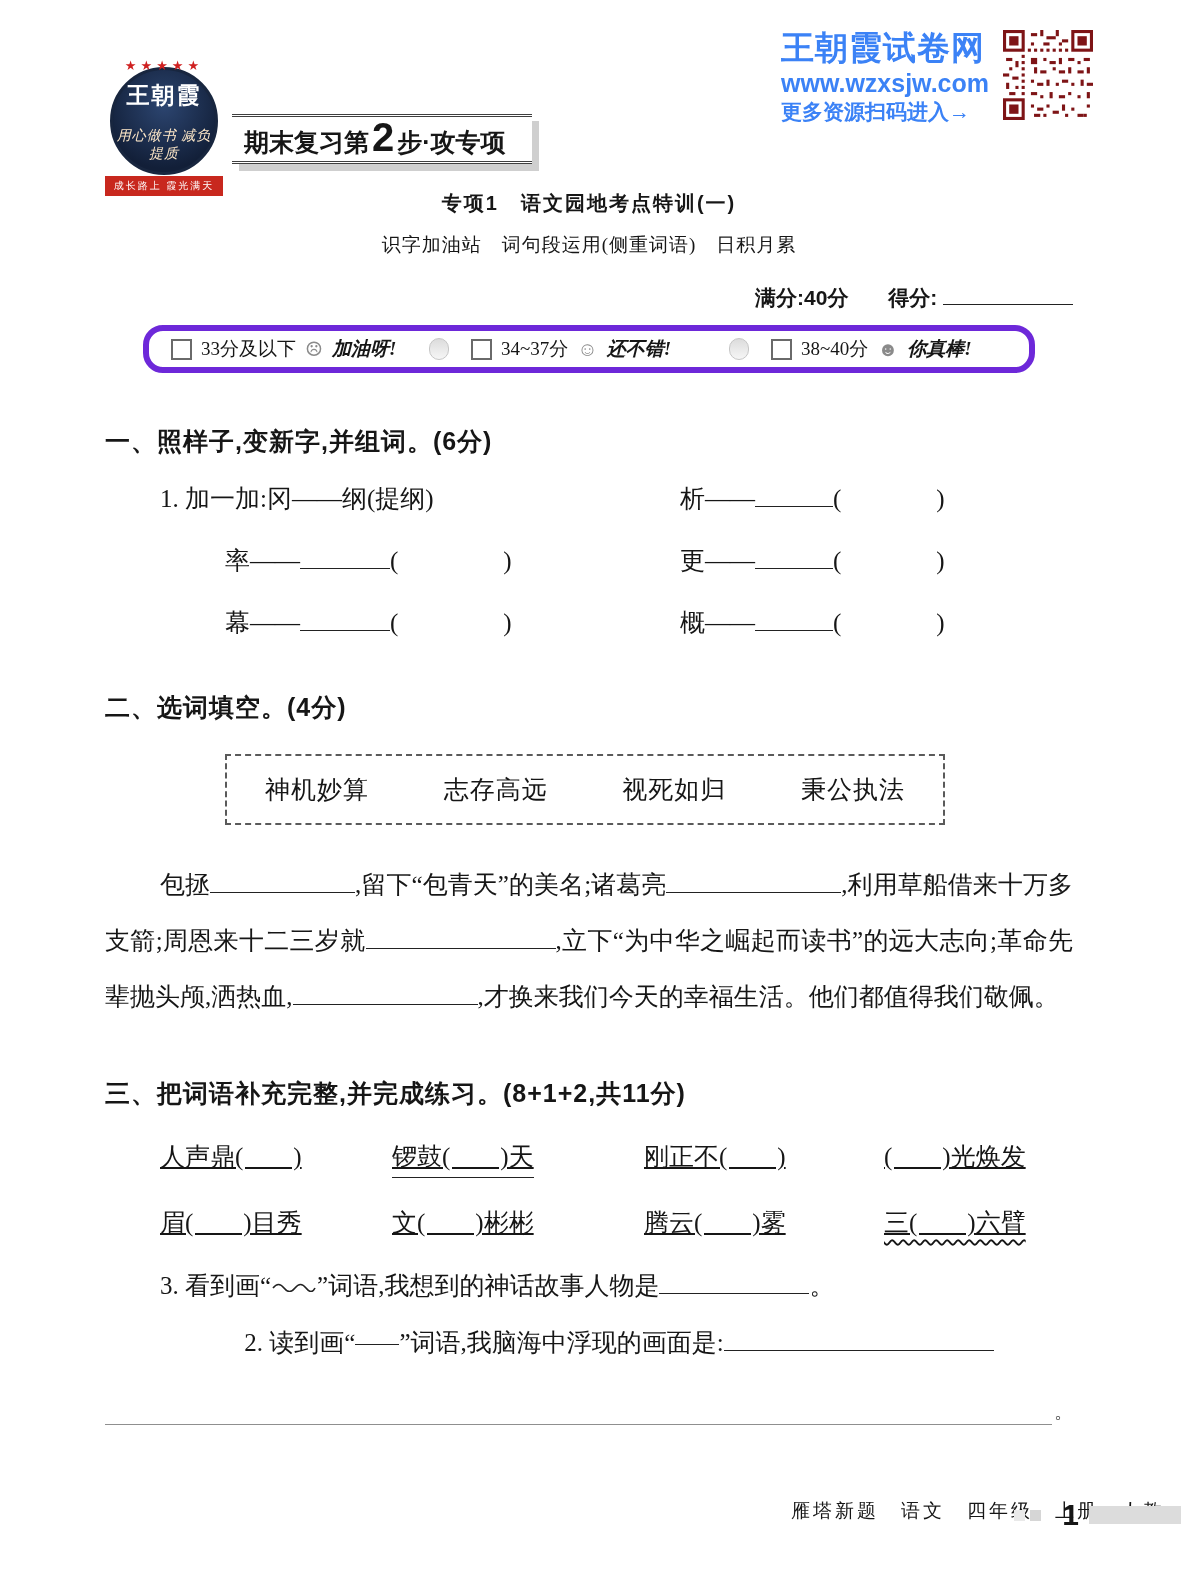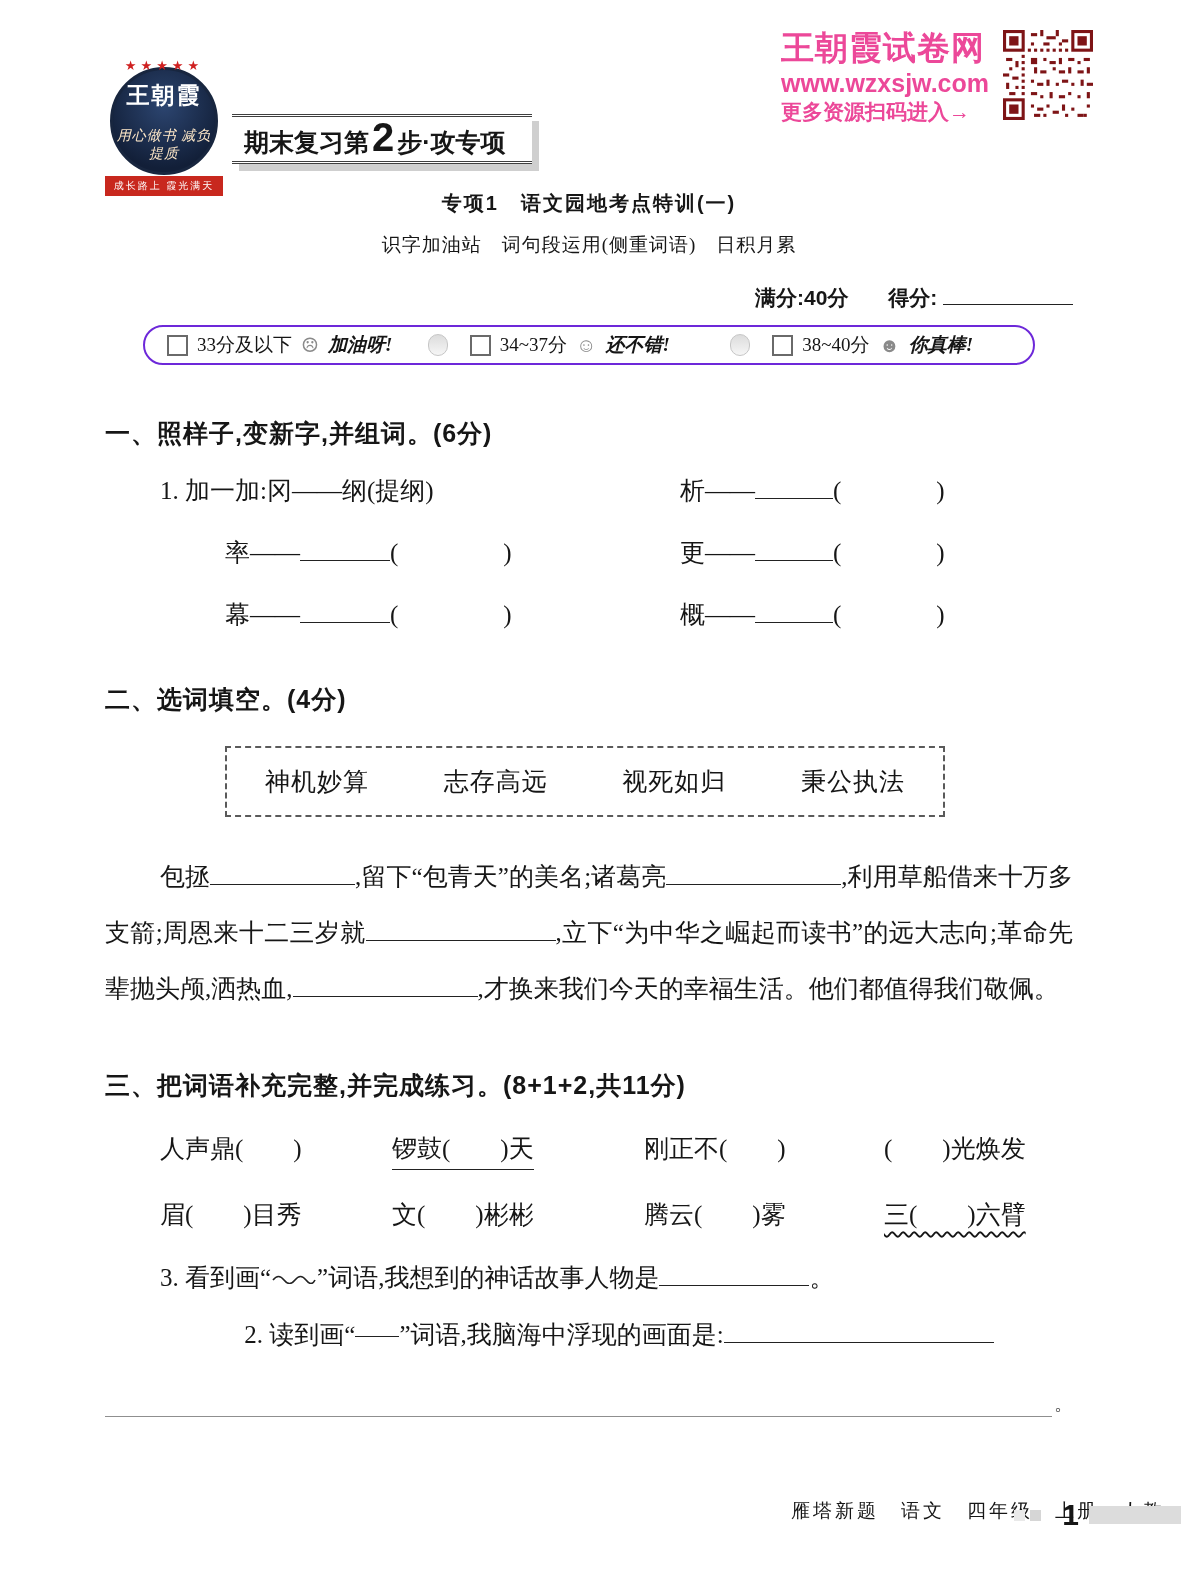--- a/index.html
+++ b/index.html
@@ -6,21 +6,21 @@
   .page {
     position:relative; width:1181px; height:1582px; background:#fff;
     font-family:"Liberation Serif","DejaVu Serif",serif; color:#161616;
     overflow:hidden;
   }
   .sans { font-family:"Liberation Sans","DejaVu Sans",sans-serif; }
   .bold { font-weight:bold; }
 
   
   .brand-block { position:absolute; top:30px; right:88px; display:flex; gap:14px; align-items:flex-start; }
-  .brand-text { color:#ec4899; font-family:"Liberation Sans","DejaVu Sans",sans-serif; line-height:1.12; }
+  .brand-text { color:#3b82f6; font-family:"Liberation Sans","DejaVu Sans",sans-serif; line-height:1.12; }
   .brand-name { font-size:33px; font-weight:bold; letter-spacing:1px; }
   .brand-url  { font-size:25px; font-weight:bold; margin-top:2px; }
   .brand-hint { font-size:21px; font-weight:bold; margin-top:3px; }
   .qr { width:90px; height:90px; background:#fff; }
 
   
   .logo { position:absolute; top:58px; left:98px; width:132px; text-align:center; }
   .logo-stars { color:#cf2020; font-size:13px; letter-spacing:4px; margin-bottom:-7px; position:relative; z-index:2; }
   .logo-circle {
     width:102px; height:102px; margin:0 auto; border-radius:50%;
@@ -53,21 +53,21 @@
   .score-line { margin-top:26px; text-align:right; font-size:21px; }
   .score-gap { display:inline-block; width:28px; }
 
   .blank { display:inline-block; height:3px; border-bottom:1.5px solid #222; vertical-align:baseline; }
   .w78{width:78px} .w90{width:90px} .w130{width:130px} .w145{width:145px}
   .w150{width:150px} .w175{width:175px} .w185{width:185px} .w190{width:190px} .w270{width:270px}
   .pgap { display:inline-block; } .pg95{width:95px} .pg105{width:105px}
 
   
   .score-band {
-    margin:13px 38px 0 38px; height:36px; border:2px solid #6d28d9; border-radius:20px;
+    margin:13px 38px 0 38px; height:36px; border:6px solid #6d28d9; border-radius:20px;
     display:flex; align-items:center; background:#fff;
   }
   .band-seg { flex:1; display:flex; align-items:center; gap:9px; padding-left:22px; font-size:19px; }
   .checkbox { width:17px; height:17px; border:2px solid #6a6a6a; background:#fff; display:inline-block; flex:0 0 auto; }
   .band-face { color:#8a8a8a; font-size:20px; }
   .band-comment { font-weight:bold; font-style:italic; font-size:19px; }
   .band-divider { width:18px; height:20px; border-radius:10px; background:linear-gradient(#dcdcdc,#f6f6f6); border:1px solid #c6c6c6; flex:0 0 auto; }
 
   
   .sec-heading { margin:52px 0 0 0; font-size:25px; font-weight:bold; letter-spacing:1px; }
@@ -80,21 +80,21 @@
 
   .word-bank {
     margin:30px 0 0 120px; width:640px; border:2px dashed #5a5a5a; padding:17px 38px;
     display:flex; justify-content:space-between; font-size:25px; letter-spacing:1px;
   }
 
   .cloze { margin:32px 0 0 0; font-size:25px; line-height:56px; text-align:justify; text-indent:55px; }
 
   .w-grid {
     margin:30px 0 0 55px; display:grid; grid-template-columns:232px 252px 240px auto;
-    row-gap:28px; font-size:25px;
+    row-gap:28px; font-size:25px;text-decoration:underline;
   }
   .u-solid { border-bottom:1.5px solid #222; padding-bottom:4px; align-self:start; justify-self:start; }
   .u-wavy { text-decoration:underline; text-decoration-style:wavy; text-decoration-thickness:1.5px; text-underline-offset:8px; align-self:start; justify-self:start; }
 
   .q-line { margin:30px 0 0 55px; font-size:25px; }
   .q-line.q2 { margin-top:24px; margin-left:60px;text-align:center; }
   .wavy-mark { vertical-align:2px; }
   .solid-mark { display:inline-block; width:44px; border-bottom:1.6px solid #222; vertical-align:6px; }
 
   .cont-line { margin-top:40px; display:flex; align-items:flex-end; font-size:19px; }

